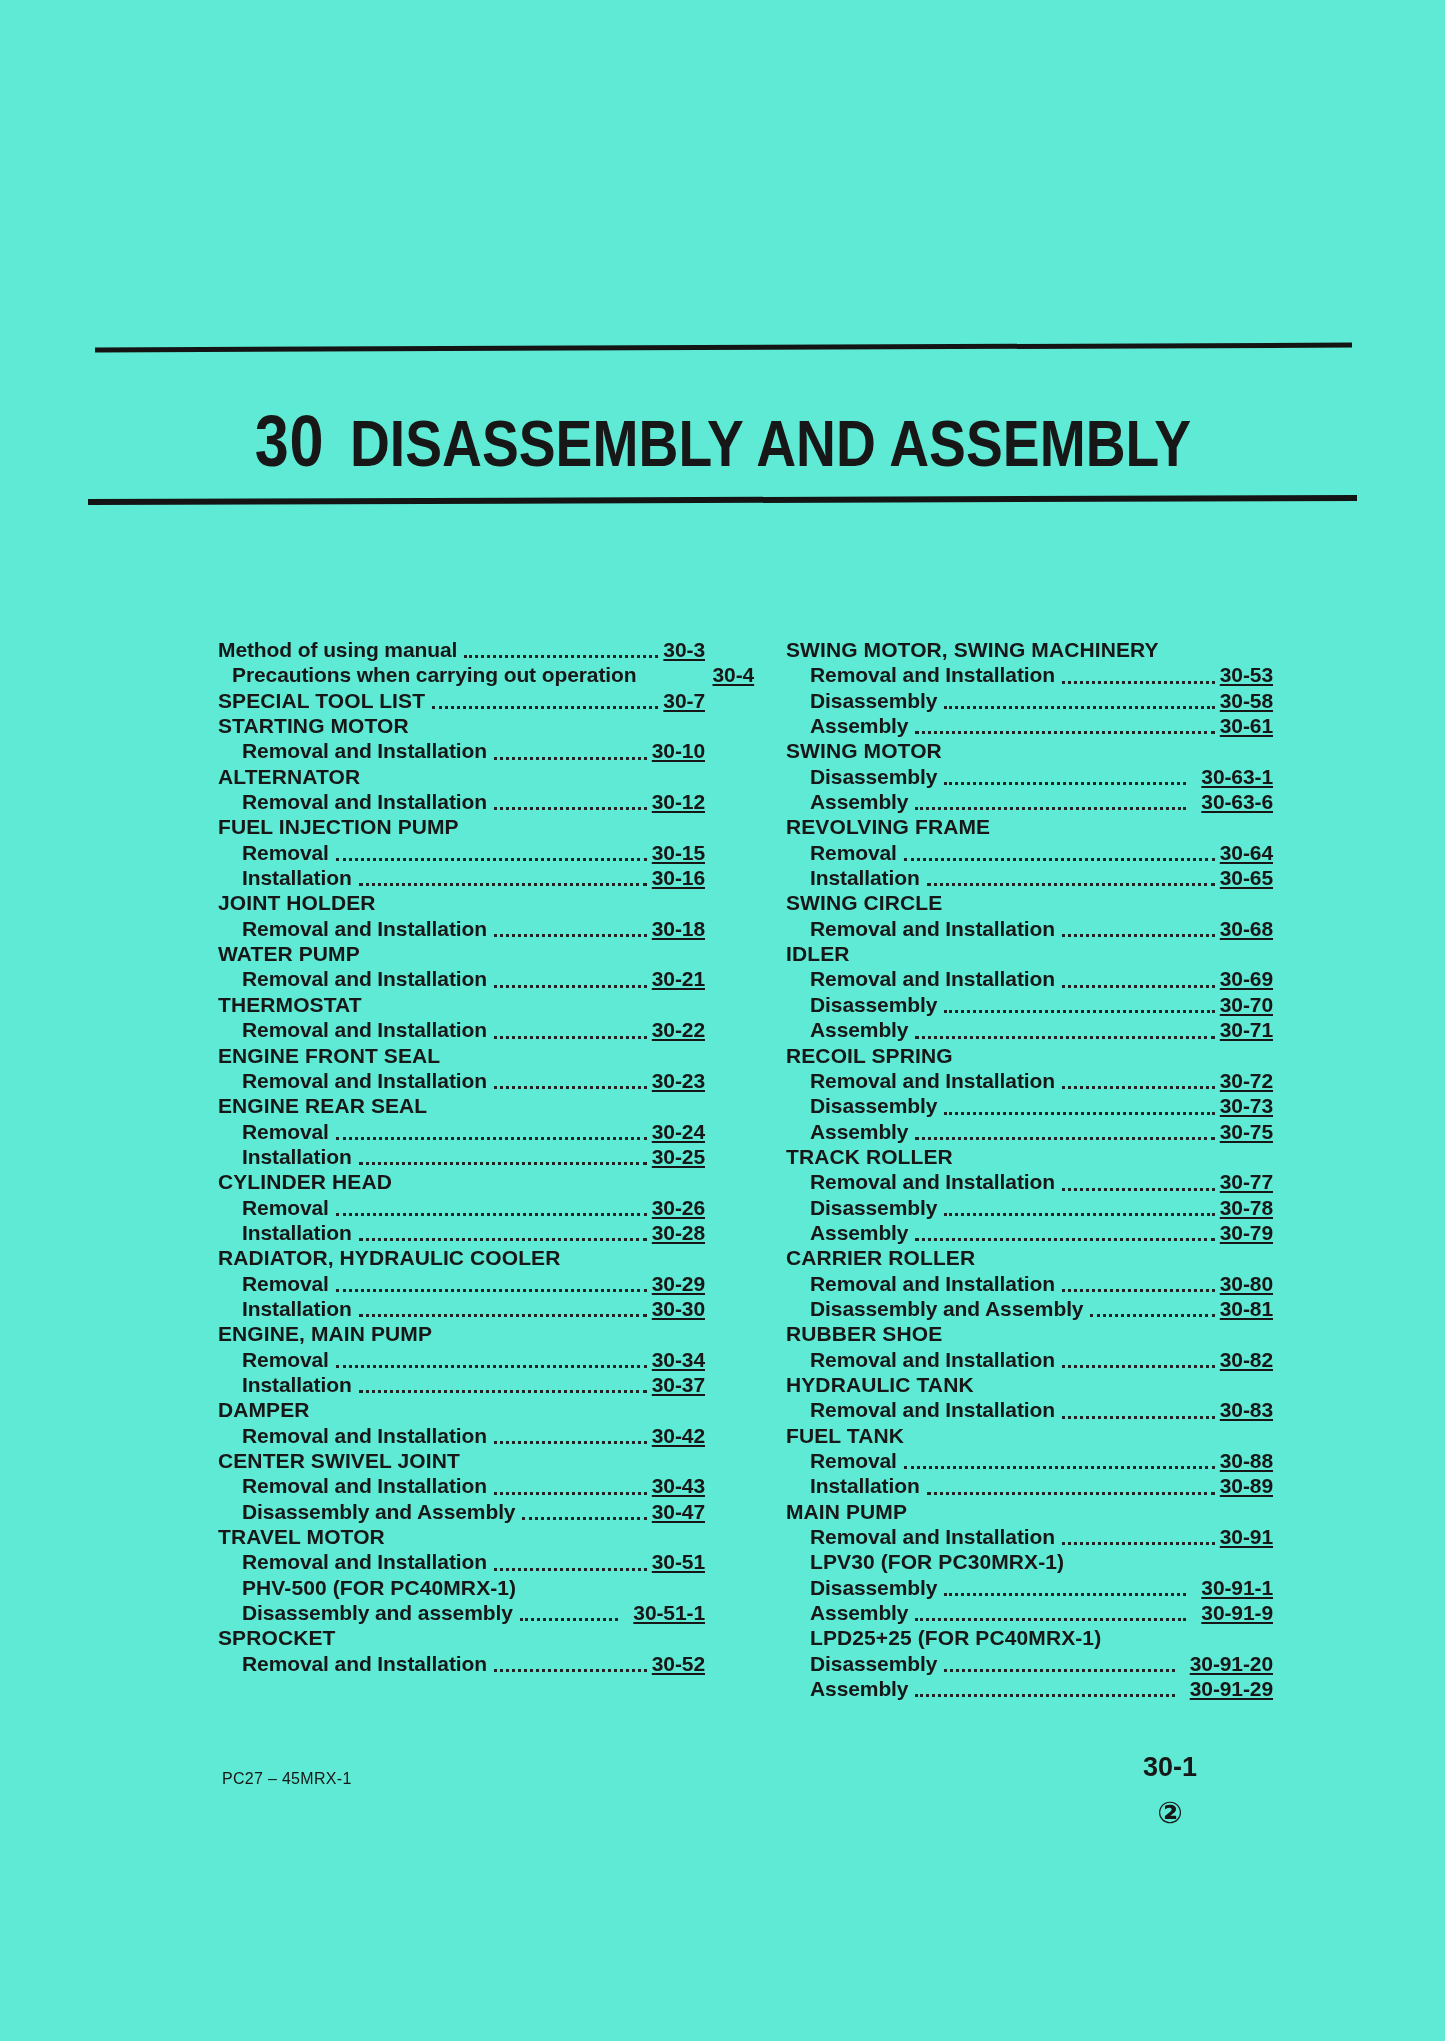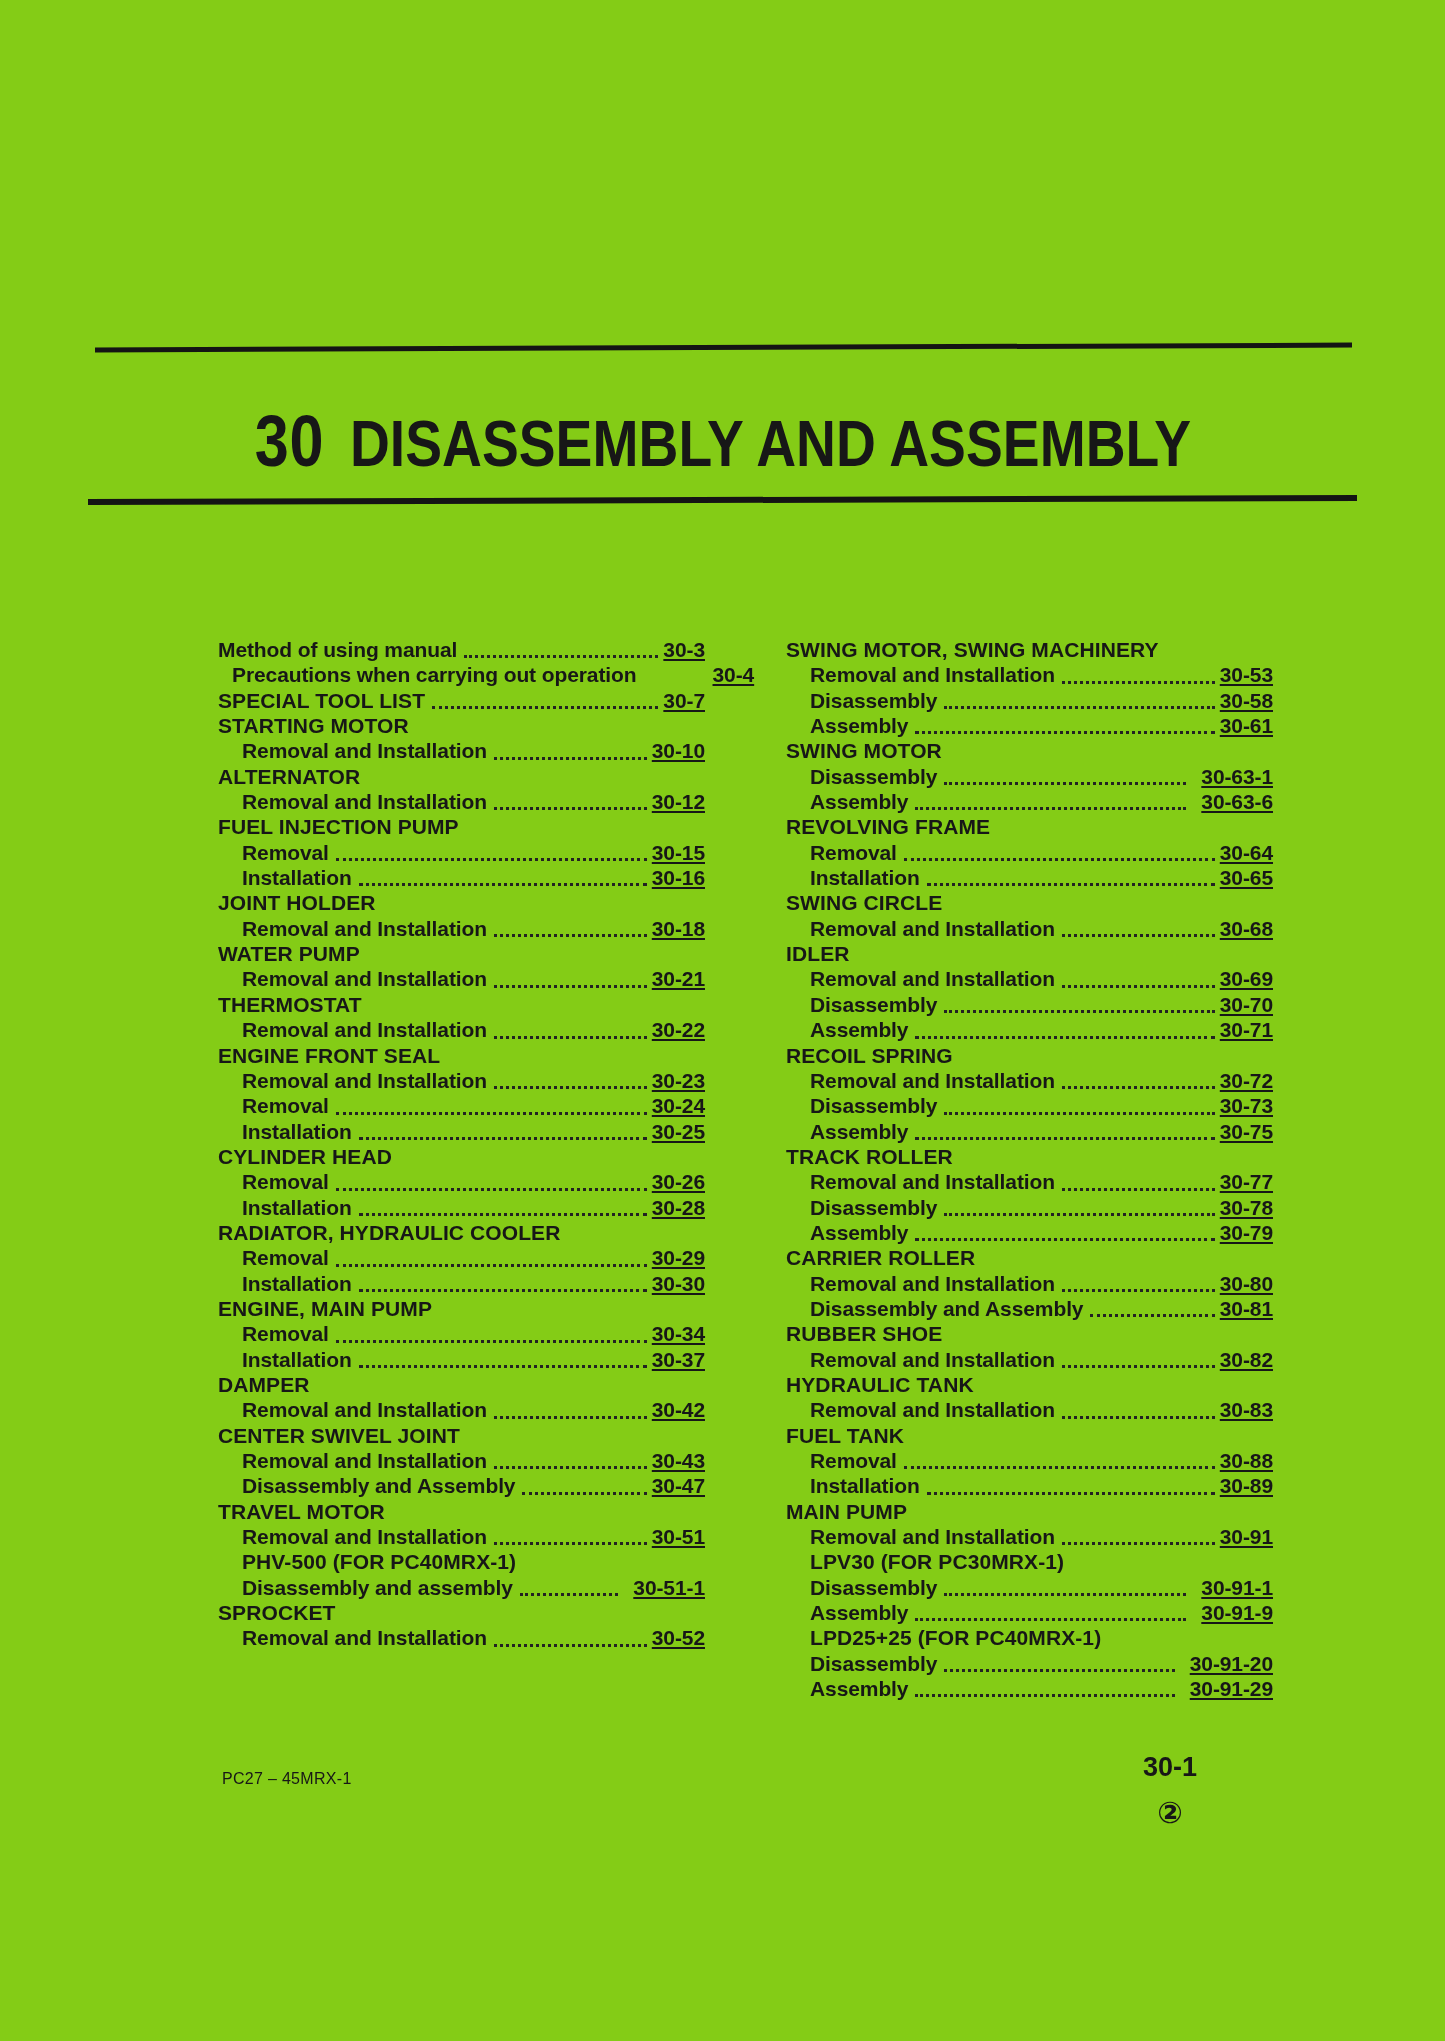--- a/index.html
+++ b/index.html
@@ -3,21 +3,21 @@
 <meta charset="utf-8">
 <style>
   html,body{margin:0;padding:0;}
   body{
     width:1445px;height:2041px;
     background:#e9e9e9;
     font-family:"Liberation Sans","DejaVu Sans",sans-serif;
   }
   .page{
     position:relative;width:1445px;height:2041px;
-    background:#84cc16;color:#171717;overflow:hidden;
+    background:#5eead4;color:#171717;overflow:hidden;
   }
   
   .rule{position:absolute;background:#141414;}
   .rule-top{left:95px;top:345px;width:1257px;height:5px;transform:rotate(-0.22deg);}
   .rule-bottom{left:88px;top:497px;width:1269px;height:6px;transform:rotate(-0.18deg);}
   
   .title-wrap{
     position:absolute;left:0;top:398px;width:1445px;height:86px;
     display:flex;justify-content:center;align-items:center;
   }
@@ -156,20 +156,23 @@
         <span class="pg">30-22</span>
       </div>
       <div class="toc-row ind0 caps">
         <span class="lbl">ENGINE FRONT SEAL</span>
       </div>
       <div class="toc-row ind2">
         <span class="lbl">Removal and Installation</span>
         <span class="dots"></span>
         <span class="pg">30-23</span>
       </div>
+      <div class="toc-row ind0 caps">
+        <span class="lbl">ENGINE REAR SEAL</span>
+      </div>
       <div class="toc-row ind2">
         <span class="lbl">Removal</span>
         <span class="dots"></span>
         <span class="pg">30-24</span>
       </div>
       <div class="toc-row ind2">
         <span class="lbl">Installation</span>
         <span class="dots"></span>
         <span class="pg">30-25</span>
       </div>

